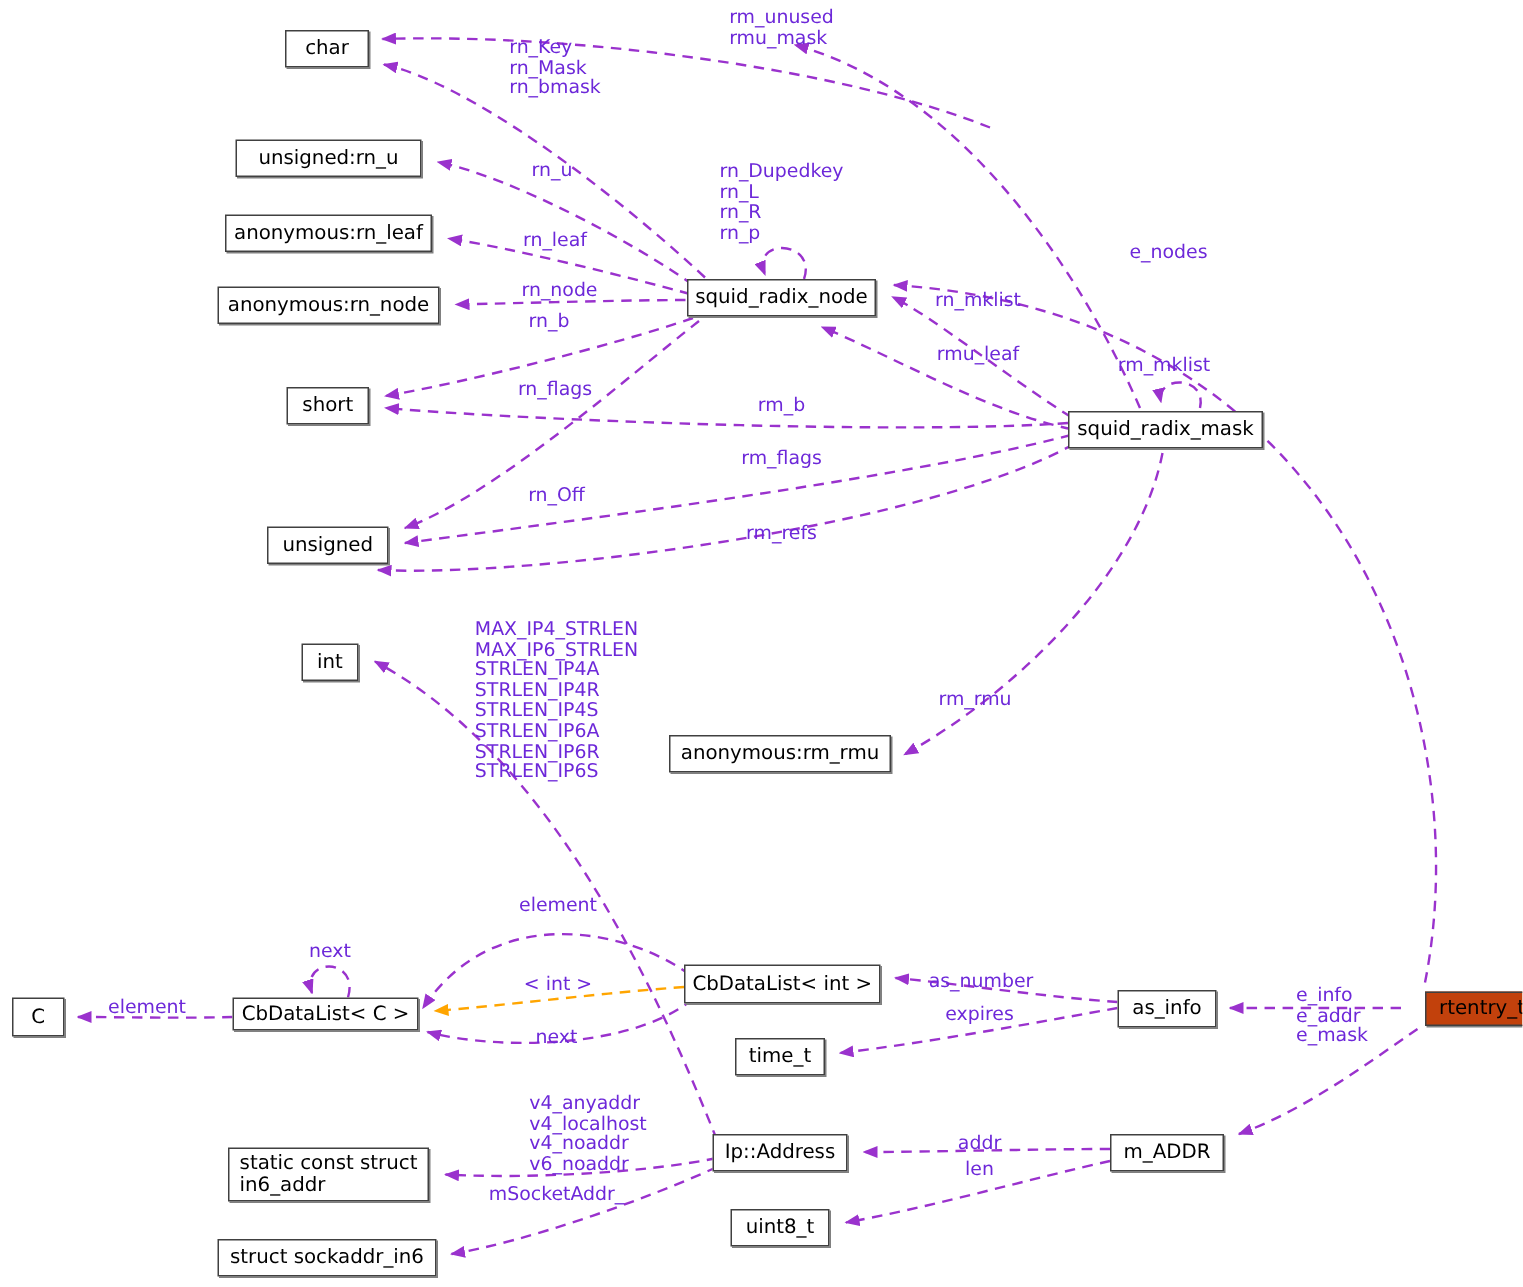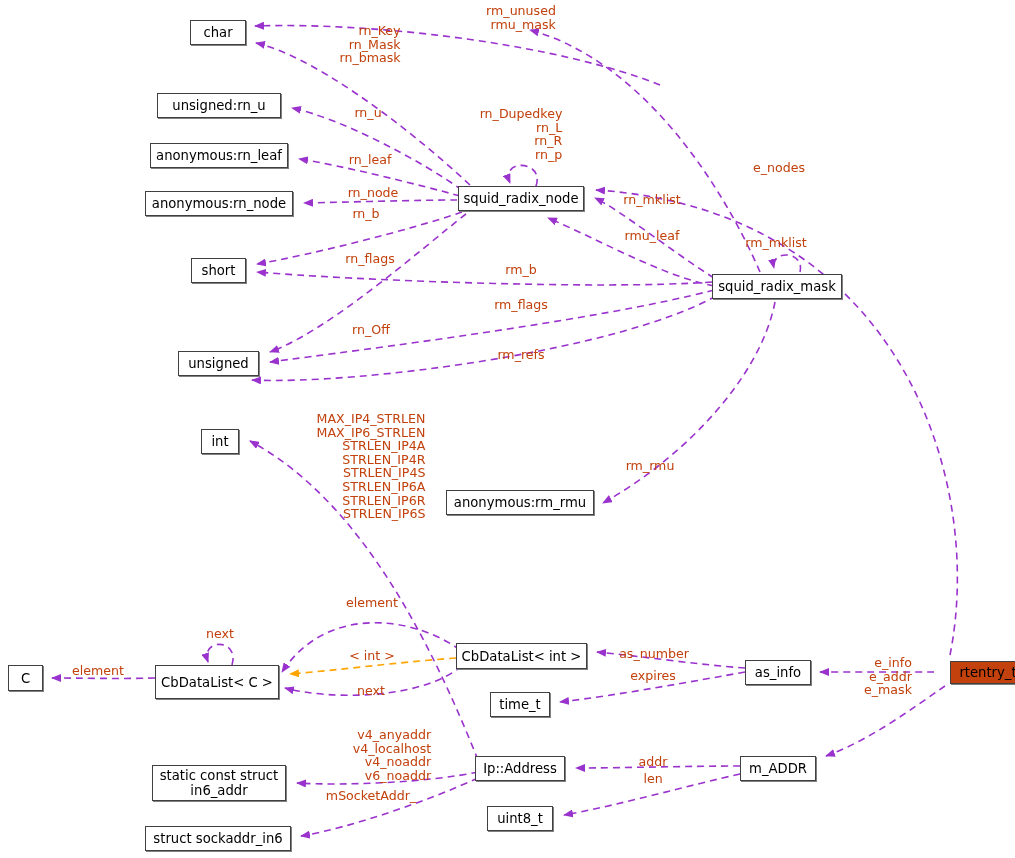--- a/index.html
+++ b/index.html
@@ -27,35 +27,35 @@
     position: absolute;
     box-sizing: border-box;
     border: 1px solid #404040;
     background: #ffffff;
     color: #000000;
     font-size: 13.2px;
     line-height: 15px;
     display: flex;
     align-items: center;
     justify-content: center;
-    text-align: center;
+    text-align: left;
     white-space: pre;
     box-shadow: 1px 1px 0 0 #808080;
   }
   .node.highlight {
     background: #c2410c;
     margin-left: 16px;
   }
   .elabel {
     position: absolute;
     font-size: 12.6px;
     line-height: 13.6px;
-    color: #c2410c;
+    color: #6d28d9;
     white-space: pre;
-    text-align: right;
+    text-align: left;
     transform: translateX(-50%);
   }
 </style>
 </head>
 <body>
 
 <div id="canvas">
 
   <svg class="edges" viewBox="0 0 1015 858">
     <defs>
@@ -139,21 +139,21 @@
       <div class="node" style="left: 157px; top: 93px; width: 124px; height: 25px;">unsigned:rn_u</div>
       <div class="node" style="left: 150px; top: 143px; width: 138px; height: 25px;">anonymous:rn_leaf</div>
       <div class="node" style="left: 145px; top: 191px; width: 148px; height: 25px;">anonymous:rn_node</div>
       <div class="node" style="left: 191px; top: 258px; width: 55px; height: 25px;">short</div>
       <div class="node" style="left: 178px; top: 351px; width: 81px; height: 25px;">unsigned</div>
       <div class="node" style="left: 201px; top: 429px; width: 38px; height: 25px;">int</div>
       <div class="node" style="left: 458px; top: 186px; width: 126px; height: 25px;">squid_radix_node</div>
       <div class="node" style="left: 712px; top: 274px; width: 130px; height: 25px;">squid_radix_mask</div>
       <div class="node" style="left: 446px; top: 490px; width: 148px; height: 25px;">anonymous:rm_rmu</div>
       <div class="node" style="left: 8px; top: 665px; width: 35px; height: 26px;">C</div>
-      <div class="node" style="left: 155px; top: 665px; width: 124px; height: 34px;">CbDataList&lt; C &gt;</div>
+      <div class="node" style="left: 155px; top: 665px; width: 124px; height: 22px;">CbDataList&lt; C &gt;</div>
       <div class="node" style="left: 456px; top: 643px; width: 131px; height: 26px;">CbDataList&lt; int &gt;</div>
       <div class="node" style="left: 490px; top: 692px; width: 60px; height: 25px;">time_t</div>
       <div class="node" style="left: 745px; top: 660px; width: 66px; height: 25px;">as_info</div>
       <div class="node highlight" style="left: 934px; top: 661px; width: 76px; height: 23px;">rtentry_t</div>
       <div class="node" style="left: 152px; top: 765px; width: 134px; height: 36px;">static const struct
 in6_addr</div>
       <div class="node" style="left: 145px; top: 826px; width: 146px; height: 25px;">struct sockaddr_in6</div>
       <div class="node" style="left: 475px; top: 756px; width: 90px; height: 25px;">Ip::Address</div>
       <div class="node" style="left: 487px; top: 806px; width: 66px; height: 25px;">uint8_t</div>
       <div class="node" style="left: 740px; top: 756px; width: 76px; height: 25px;">m_ADDR</div>

